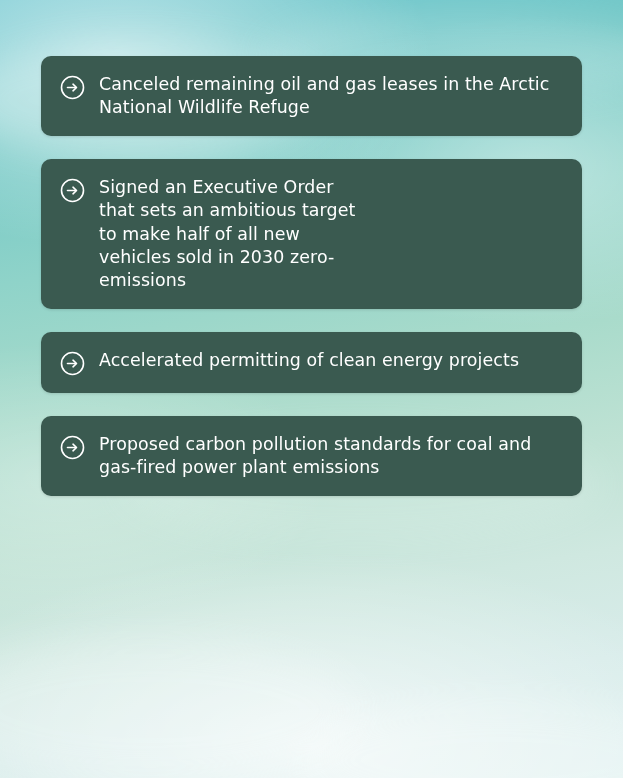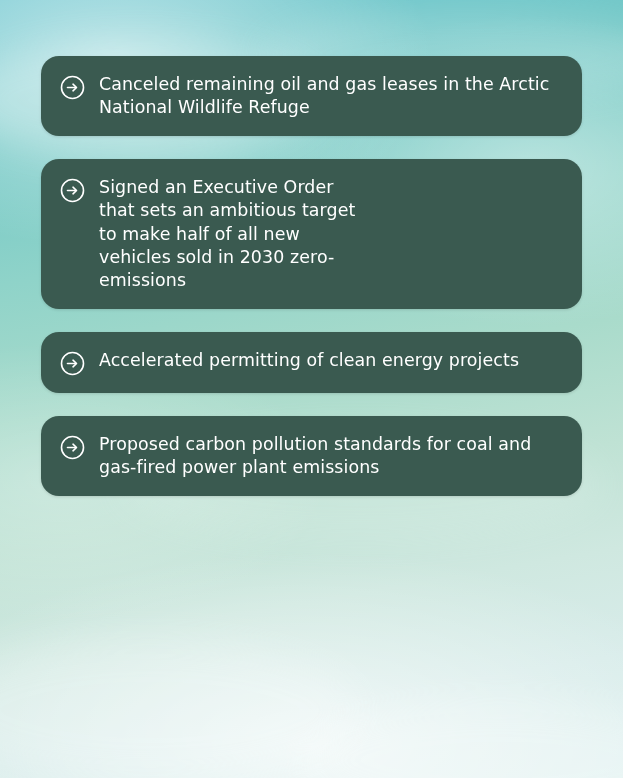--- a/index.html
+++ b/index.html
@@ -41,21 +41,21 @@
   .list {
     position: relative;
     padding: 56px 41px 0 41px;
     box-sizing: border-box;
   }
   .card {
     position: relative;
     display: flex;
     align-items: flex-end;
     background: #3a5a50;
-    border-radius: 18px;
+    border-radius: 10px;
     overflow: hidden;
     margin-bottom: 23px;
     box-shadow: 0 1px 3px rgba(0,0,0,0.13);
   }
   .card-text {
     display: flex;
     align-items: flex-start;
     padding: 17px 18px 17px 19px;
     box-sizing: border-box;
     flex: 1 1 auto;

